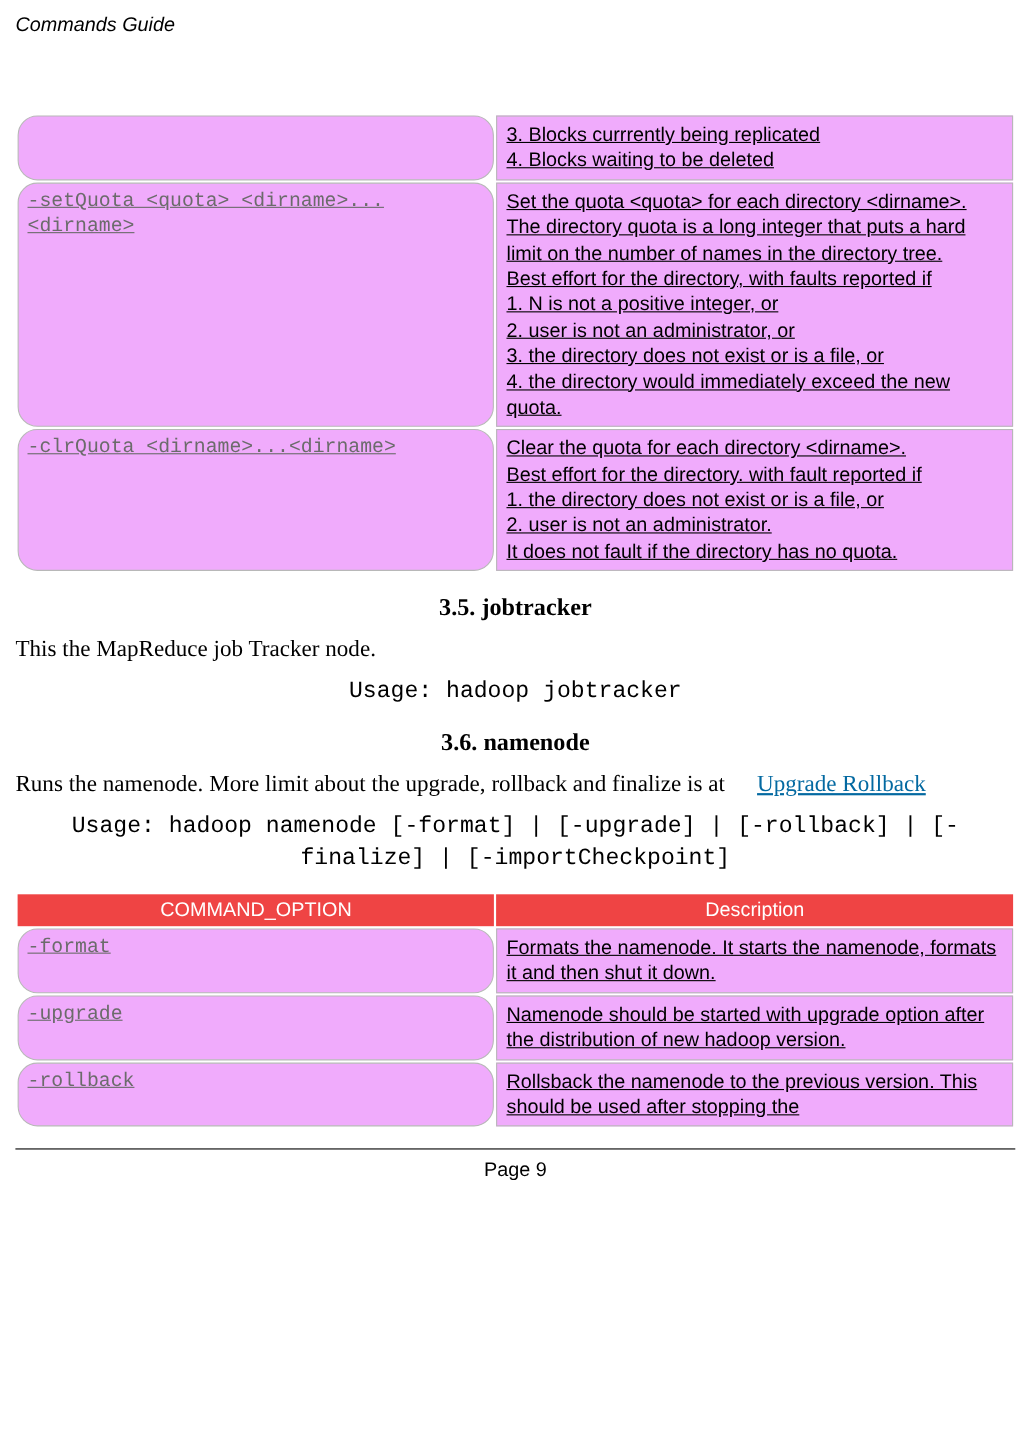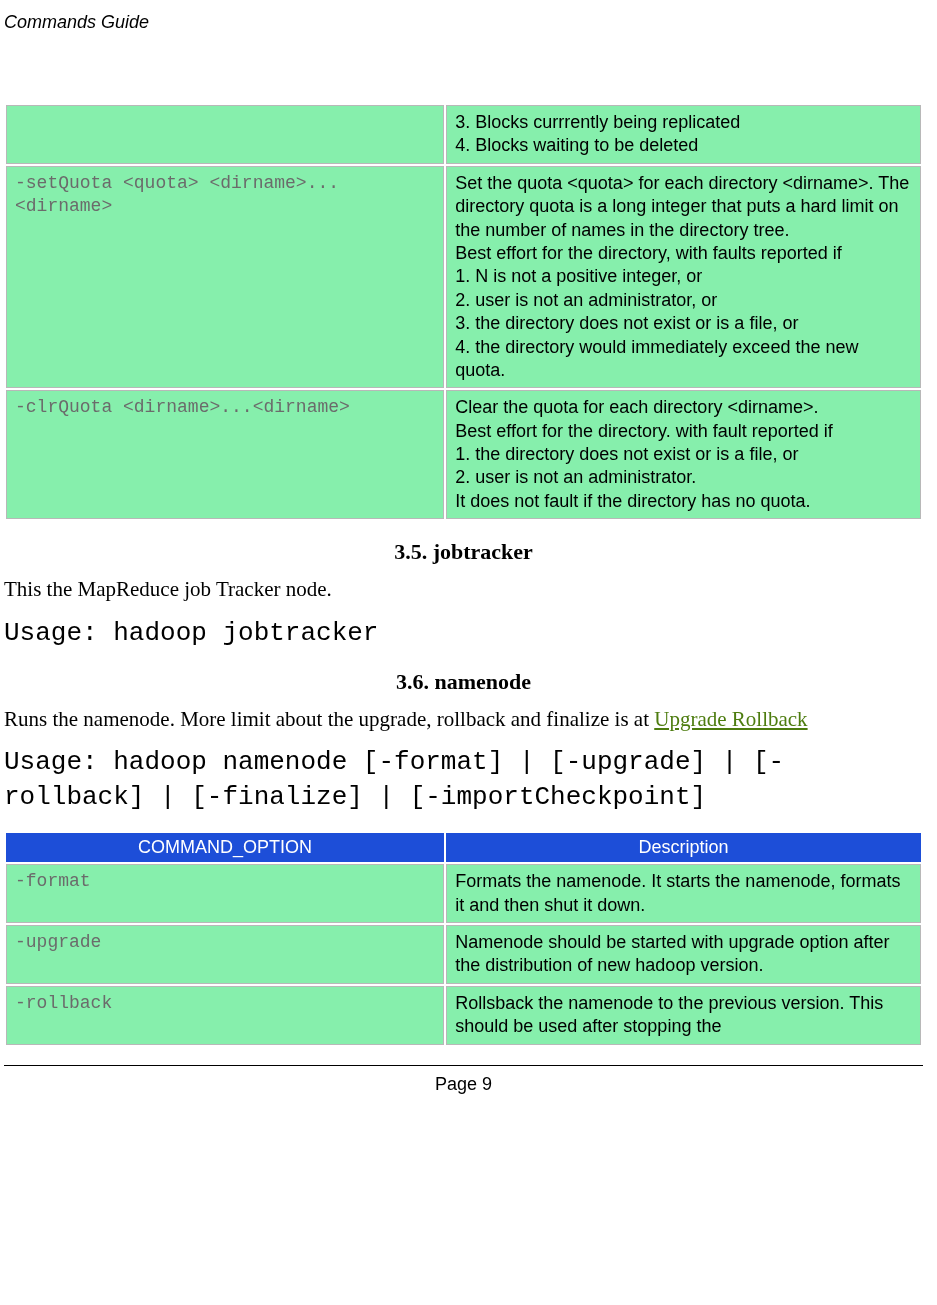--- a/index.html
+++ b/index.html
@@ -4,76 +4,80 @@
 <style>
   * { box-sizing: border-box; }
   body {
     margin: 0;
     padding: 0;
     background: #fff;
     font-family: Arial, Helvetica, sans-serif;
     width: 937px;
   }
   .page {
-    padding: 12px 14px 14px 4px;
+    padding: 12px 14px 14px 14px;
   }
   .doc-header {
     font-style: italic;
     font-size: 18px;
     color: #000;
     margin-bottom: 70px;
   }
   table.opt {
     width: 100%;
     border-collapse: separate;
     border-spacing: 2px;
     margin-bottom: 18px;
   }
   table.opt th {
-    background: #1d4ed8;
+    background: #ef4444;
     color: #fff;
     font-weight: normal;
     font-size: 18px;
     padding: 4px 6px;
     text-align: center;
   }
   table.opt td {
-    background: #86efac;
+    background: #f0abfc;
     border: 1px solid #b8b8b8;
     padding: 5px 8px;
     font-size: 18px;
     vertical-align: top;
     line-height: 1.3;
+    text-decoration: underline;
   }
   table.opt td.cmd {
     font-family: "Courier New", Courier, monospace;
     color: #6b6b6b;
     width: 48%;
+    border-radius: 18px;
   }
   h3.sect {
     font-family: "Times New Roman", Times, serif;
     font-weight: bold;
     font-size: 22px;
     margin: 18px 0 10px 0;
     text-align: center;
   }
   p.body {
     font-family: "Times New Roman", Times, serif;
     font-size: 21px;
     margin: 0 0 12px 0;
     line-height: 1.35;
   }
   p.body a {
-    color: #4d7c0f;
+    color: #0369a1;
+    margin-left: 24px;
   }
   p.usage {
     font-family: "Courier New", Courier, monospace;
-    font-size: 26px;
+    font-size: 21px;
     margin: 0 0 16px 0;
     line-height: 1.35;
+    text-align: center;
   }
   .footer-rule {
     border-top: 1px solid #000;
     margin-top: 14px;
     padding-top: 8px;
     text-align: center;
   }
   .page-num {
     font-size: 18px;
   }

